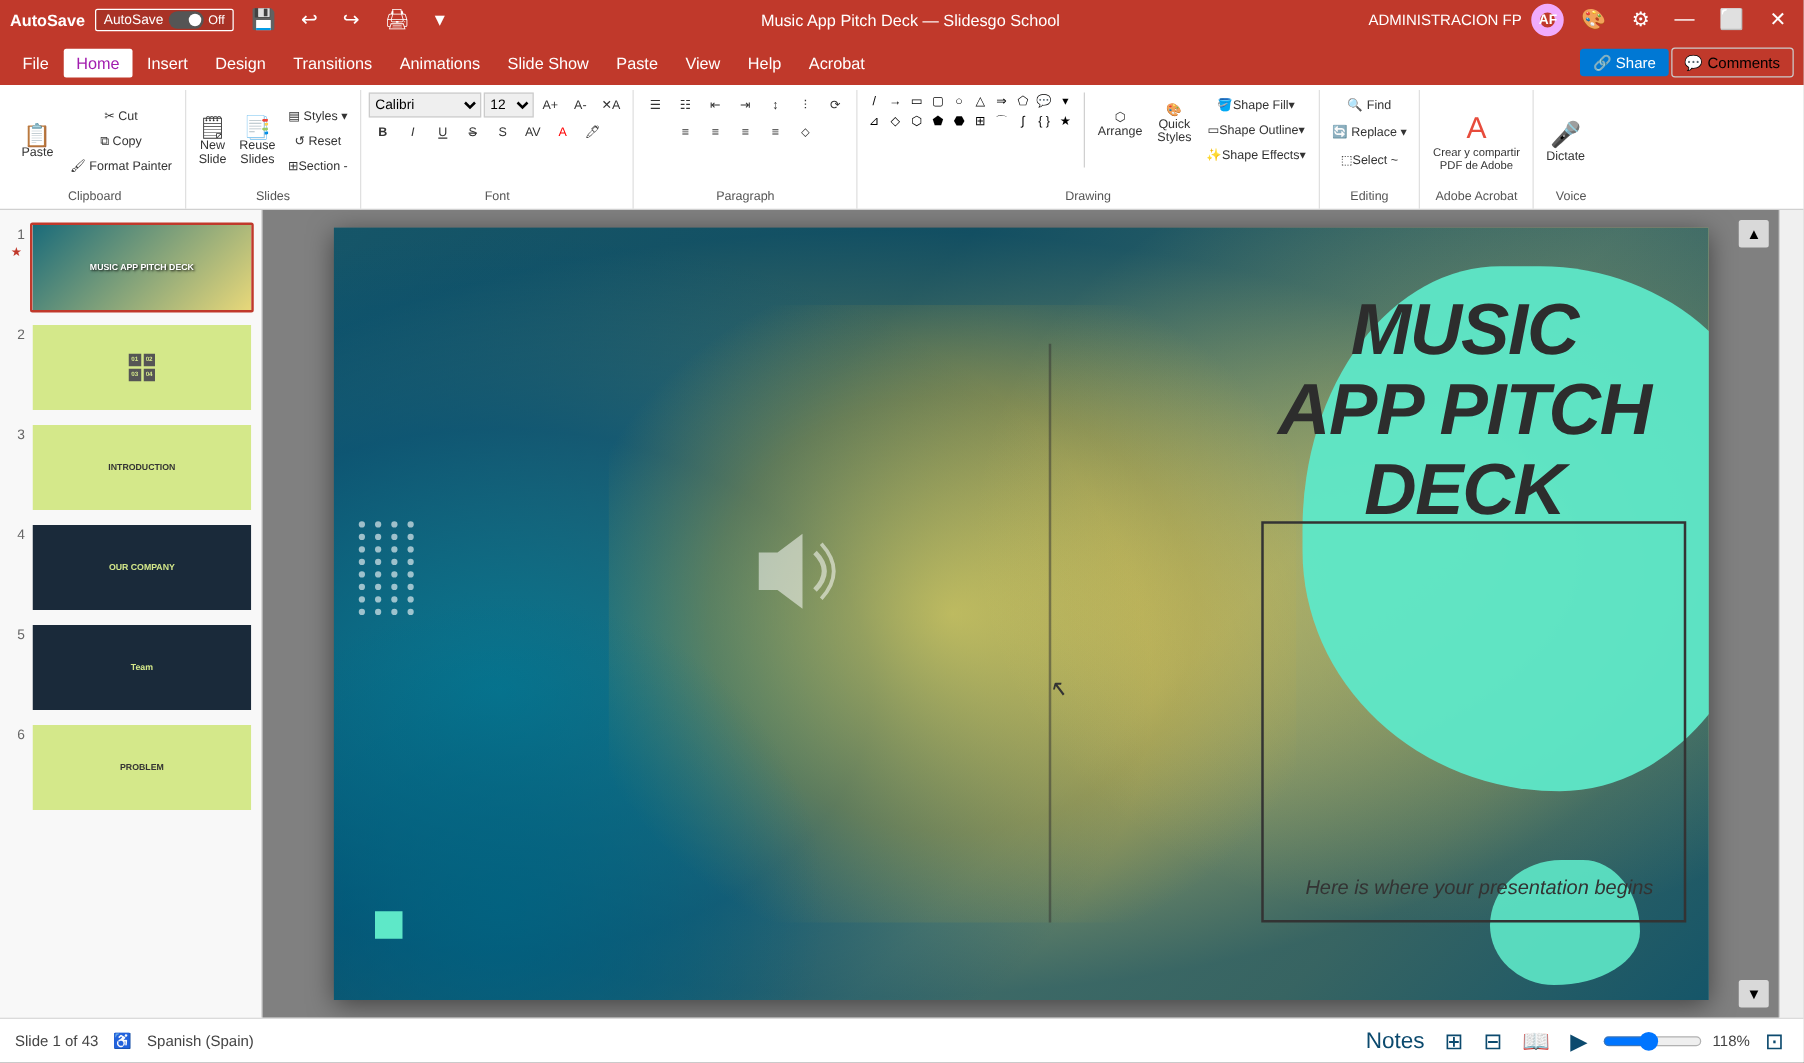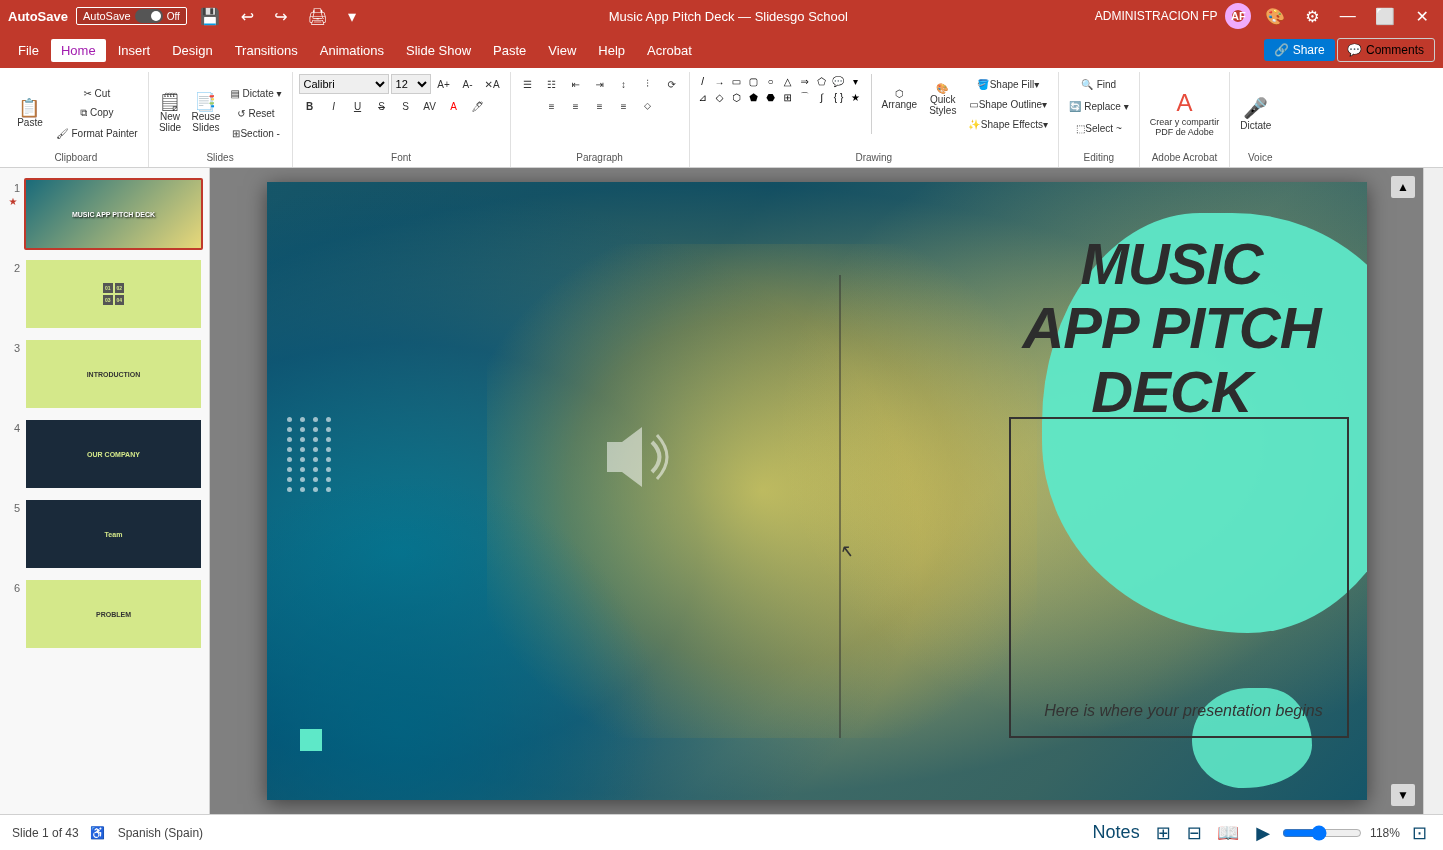--- a/index.html
+++ b/index.html
@@ -389,21 +389,21 @@
       <div class="ribbon-group-tools">
         <button class="ribbon-btn">
           <span class="ribbon-btn-icon">🗒</span>
           <span style="font-size:10px;">New<br>Slide</span>
         </button>
         <button class="ribbon-btn">
           <span class="ribbon-btn-icon">📑</span>
           <span style="font-size:10px;">Reuse<br>Slides</span>
         </button>
         <div class="ribbon-split">
-          <button class="ribbon-btn-sm">▤ Dictate ▾</button>
+          <button class="ribbon-btn-sm">▤ Styles ▾</button>
           <button class="ribbon-btn-sm">↺ Reset</button>
           <button class="ribbon-btn-sm">⊞ <span>Section -</span></button>
         </div>
       </div>
       <div class="ribbon-group-label">Slides</div>
     </div>
 
     <div class="ribbon-group" style="min-width:180px;">
       <div class="ribbon-group-tools" style="flex-direction:column; align-items:flex-start; gap:2px;">
         <div class="ribbon-row">

